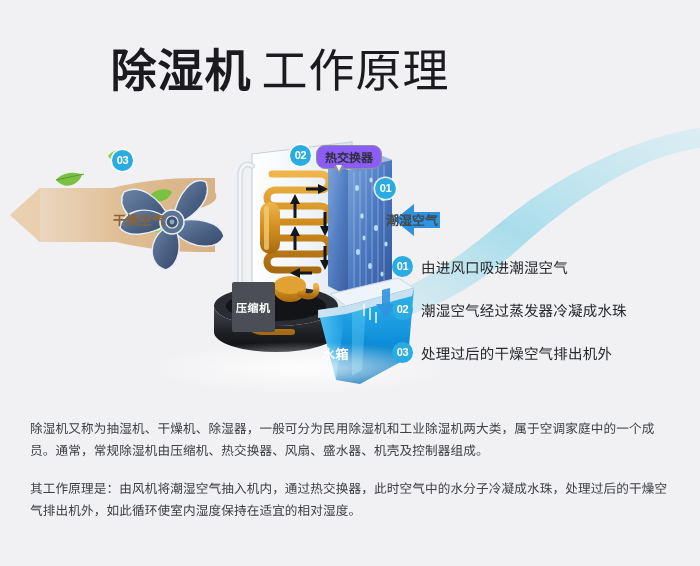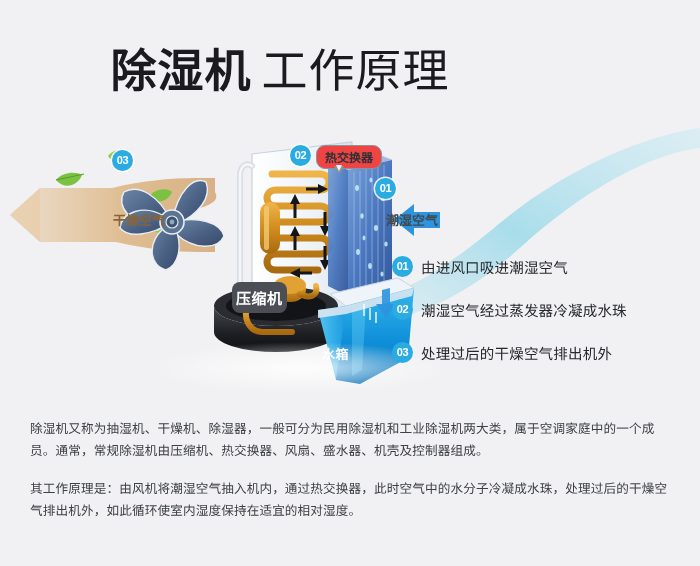--- a/index.html
+++ b/index.html
@@ -102,21 +102,21 @@
     font-weight: 700;
     text-align: right;
   }
   .callout {
     position: absolute;
     left: 316px;
     top: 27px;
     padding: 2px 8px 3px 8px;
     border: 1.4px solid #8f9398;
     border-radius: 9px;
-    background: #ef4444;
+    background: #8b5cf6;
     font-size: 12px;
     color: #2d3136;
     font-weight: 700;
     white-space: nowrap;
   }
   .callout-tail {
     position: absolute;
     left: 334px;
     top: 48px;
     width: 0;
@@ -131,26 +131,26 @@
     top: 47px;
     width: 0;
     height: 0;
     border-left: 3px solid transparent;
     border-right: 3px solid transparent;
     border-top: 6px solid #f3f3f5;
   }
   .lbl-compressor {
     left: 232px;
     top: 164px;
-    font-size: 15px;
+    font-size: 11px;
     color: #ffffff;
     font-weight: 700;
     background: #4b4f55;
-    padding: 5px 4px;
-    border-radius: 8px;
+    padding: 17px 4px;
+    border-radius: 2px;
     letter-spacing: 0.5px;
   }
   .lbl-tank {
     left: 322px;
     top: 226px;
     font-size: 13px;
     color: #ffffff;
     font-weight: 700;
     letter-spacing: 0.5px;
   }

